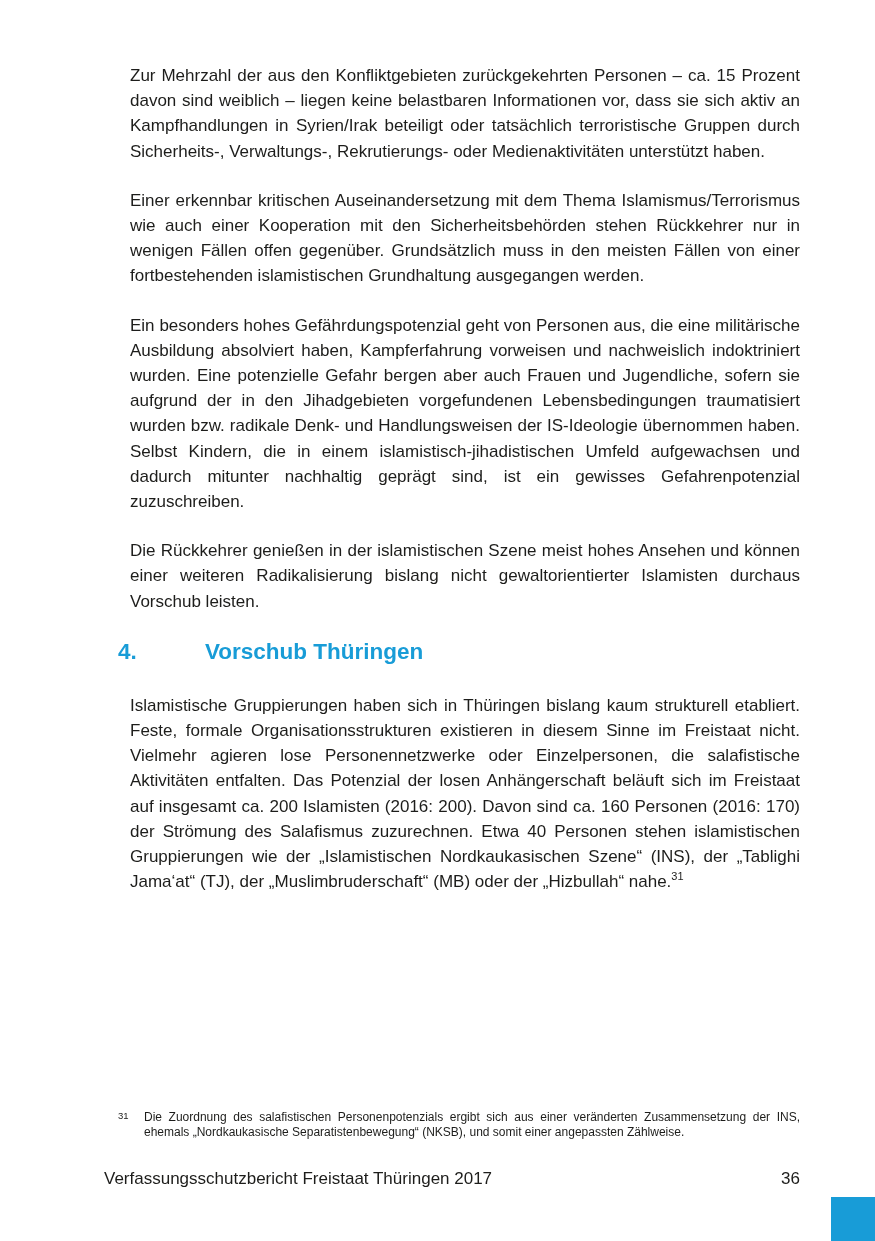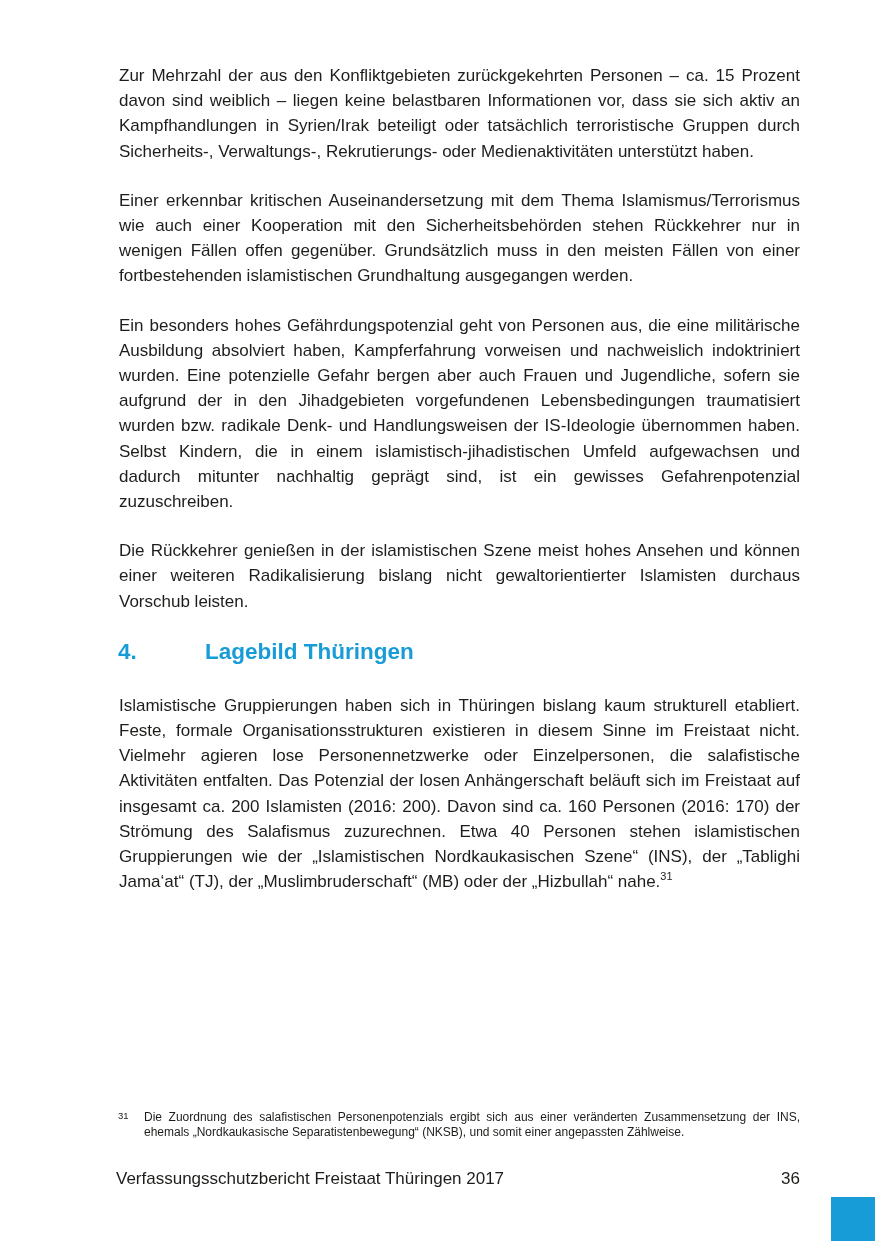--- a/index.html
+++ b/index.html
@@ -19,21 +19,21 @@
     position: absolute;
     left: 118px;
     top: 63px;
     width: 682px;
   }
   .body-text {
     font-size: 17px;
     line-height: 25.2px;
     text-align: justify;
     color: #1d1d1b;
-    margin: 0 0 24px 1px;
+    margin: 0 0 24px 12px;
   }
   .section-heading {
     display: flex;
     align-items: baseline;
     margin: 8px 0 27px 0;
     color: #189cd7;
     font-size: 22.5px;
     font-weight: bold;
     line-height: 28px;
   }
@@ -59,21 +59,21 @@
     text-align: justify;
   }
   .fn-marker {
     position: absolute;
     left: 0;
     top: -2px;
     font-size: 9.5px;
   }
   .footer {
     position: absolute;
-    left: 116px;
+    left: 104px;
     right: 75px;
     top: 1169px;
     display: flex;
     justify-content: space-between;
     align-items: baseline;
     font-size: 17px;
     color: #1d1d1b;
   }
   .corner-accent {
     position: absolute;
@@ -90,21 +90,21 @@
 <div class="page">
 
   <main class="content">
     <p class="body-text">Zur Mehrzahl der aus den Konfliktgebieten zurückgekehrten Personen – ca. 15 Prozent davon sind weiblich – liegen keine belastbaren Informationen vor, dass sie sich aktiv an Kampfhandlungen in Syrien/Irak beteiligt oder tatsächlich terroristische Gruppen durch Sicherheits-, Verwaltungs-, Rekrutierungs- oder Medienaktivitäten unterstützt haben.</p>
     <p class="body-text">Einer erkennbar kritischen Auseinandersetzung mit dem Thema Islamismus/Terrorismus wie auch einer Kooperation mit den Sicherheitsbehörden stehen Rückkehrer nur in wenigen Fällen offen gegenüber. Grundsätzlich muss in den meisten Fällen von einer fortbestehenden islamistischen Grundhaltung ausgegangen werden.</p>
     <p class="body-text">Ein besonders hohes Gefährdungspotenzial geht von Personen aus, die eine militärische Ausbildung absolviert haben, Kampferfahrung vorweisen und nachweislich indoktriniert wurden. Eine potenzielle Gefahr bergen aber auch Frauen und Jugendliche, sofern sie aufgrund der in den Jihadgebieten vorgefundenen Lebensbedingungen traumatisiert wurden bzw. radikale Denk- und Handlungsweisen der IS-Ideologie übernommen haben. Selbst Kindern, die in einem islamistisch-jihadistischen Umfeld aufgewachsen und dadurch mitunter nachhaltig geprägt sind, ist ein gewisses Gefahrenpotenzial zuzuschreiben.</p>
     <p class="body-text">Die Rückkehrer genießen in der islamistischen Szene meist hohes Ansehen und können einer weiteren Radikalisierung bislang nicht gewaltorientierter Islamisten durchaus Vorschub leisten.</p>
 
     <h2 class="section-heading">
       <span class="heading-number">4.</span>
-      <span class="heading-title">Lagebild Thüringen</span>
+      <span class="heading-title">Vorschub Thüringen</span>
     </h2>
 
     <p class="body-text"><span>Islamistische Gruppierungen haben sich in Thüringen bislang kaum strukturell etabliert. Feste, formale Organisationsstrukturen existieren in diesem Sinne im Freistaat nicht. Vielmehr agieren lose Personennetzwerke oder Einzelpersonen, die salafistische Aktivitäten entfalten. Das Potenzial der losen Anhängerschaft beläuft sich im Freistaat auf insgesamt ca. 200 Islamisten (2016: 200). Davon sind ca. 160 Personen (2016: 170) der Strömung des Salafismus zuzurechnen. Etwa 40 Personen stehen islamistischen Gruppierungen wie der „Islamistischen Nordkaukasischen Szene“ (INS), der „Tablighi Jama‘at“ (TJ), der „Muslimbruderschaft“ (MB) oder der „Hizbullah“ nahe.</span><sup class="fn-ref">31</sup></p>
   </main>
 
   <div class="footnote">
     <span class="fn-marker">31</span>
     <span class="fn-text">Die Zuordnung des salafistischen Personenpotenzials ergibt sich aus einer veränderten Zusammensetzung der INS, ehemals „Nordkaukasische Separatistenbewegung“ (NKSB), und somit einer angepassten Zählweise.</span>
   </div>
 

